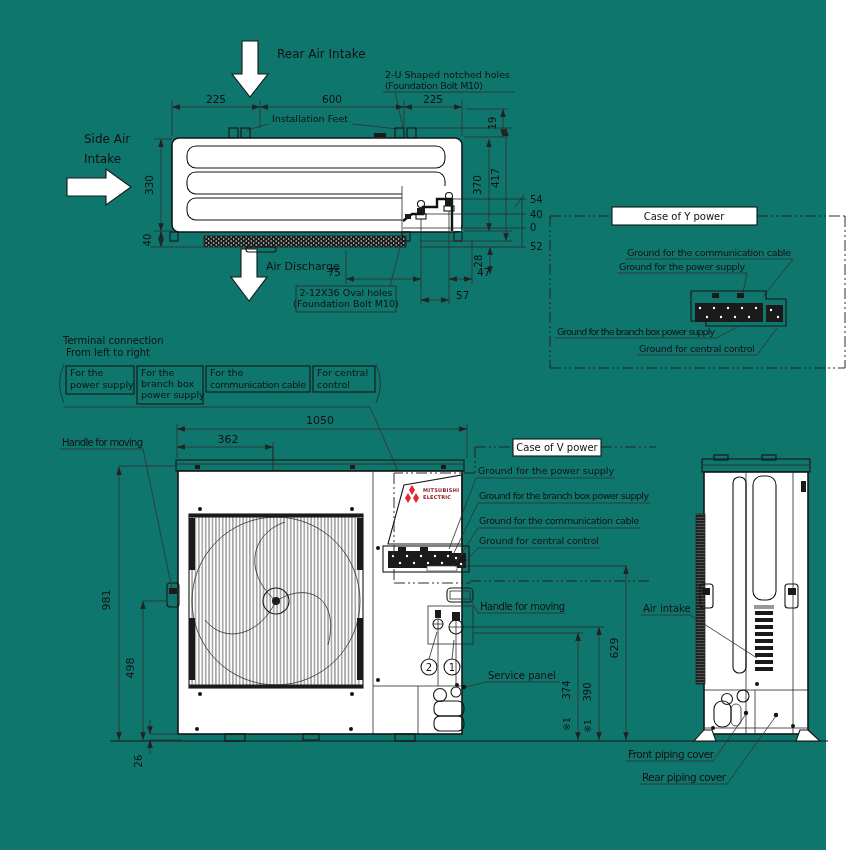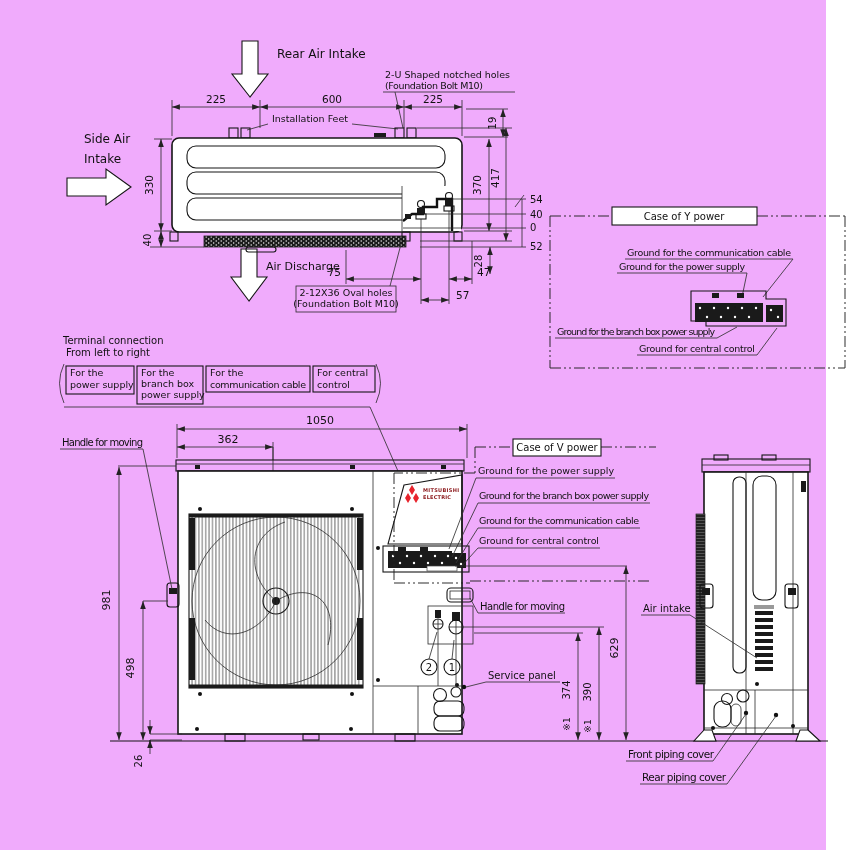--- a/index.html
+++ b/index.html
@@ -1,16 +1,16 @@
 <!DOCTYPE html>
 <html><head>
 <meta charset="utf-8">
 <style>
   html,body{margin:0;padding:0;background:#fff;}
-  .stage{width:826px;height:850px;position:relative;background:#f0abfc;}
+  .stage{width:826px;height:850px;position:relative;background:#0f766e;}
   svg text{font-family:"DejaVu Sans","Liberation Sans",sans-serif;fill:#111;}
   .t12{font-size:12px;} .t11{font-size:11px;} .t105{font-size:10.5px;}
   .t10{font-size:10px;} .t95{font-size:9.5px;} .t9{font-size:9px;}
   .t5{font-size:5px;font-weight:bold;fill:#8a1518;}
   .s{stroke:#161616;fill:none;stroke-width:1.1;}
   .s08{stroke:#2a2a2a;fill:none;stroke-width:.8;}
   .sf{fill:#fff;stroke:#161616;stroke-width:1.1;}
   .sf2{fill:#fff;stroke:#161616;stroke-width:1.6;}
   .d{stroke:#333;stroke-width:.85;fill:none;}
   .dd{stroke:#222;stroke-width:.95;fill:none;stroke-dasharray:11 3 2 3 2 3;}

